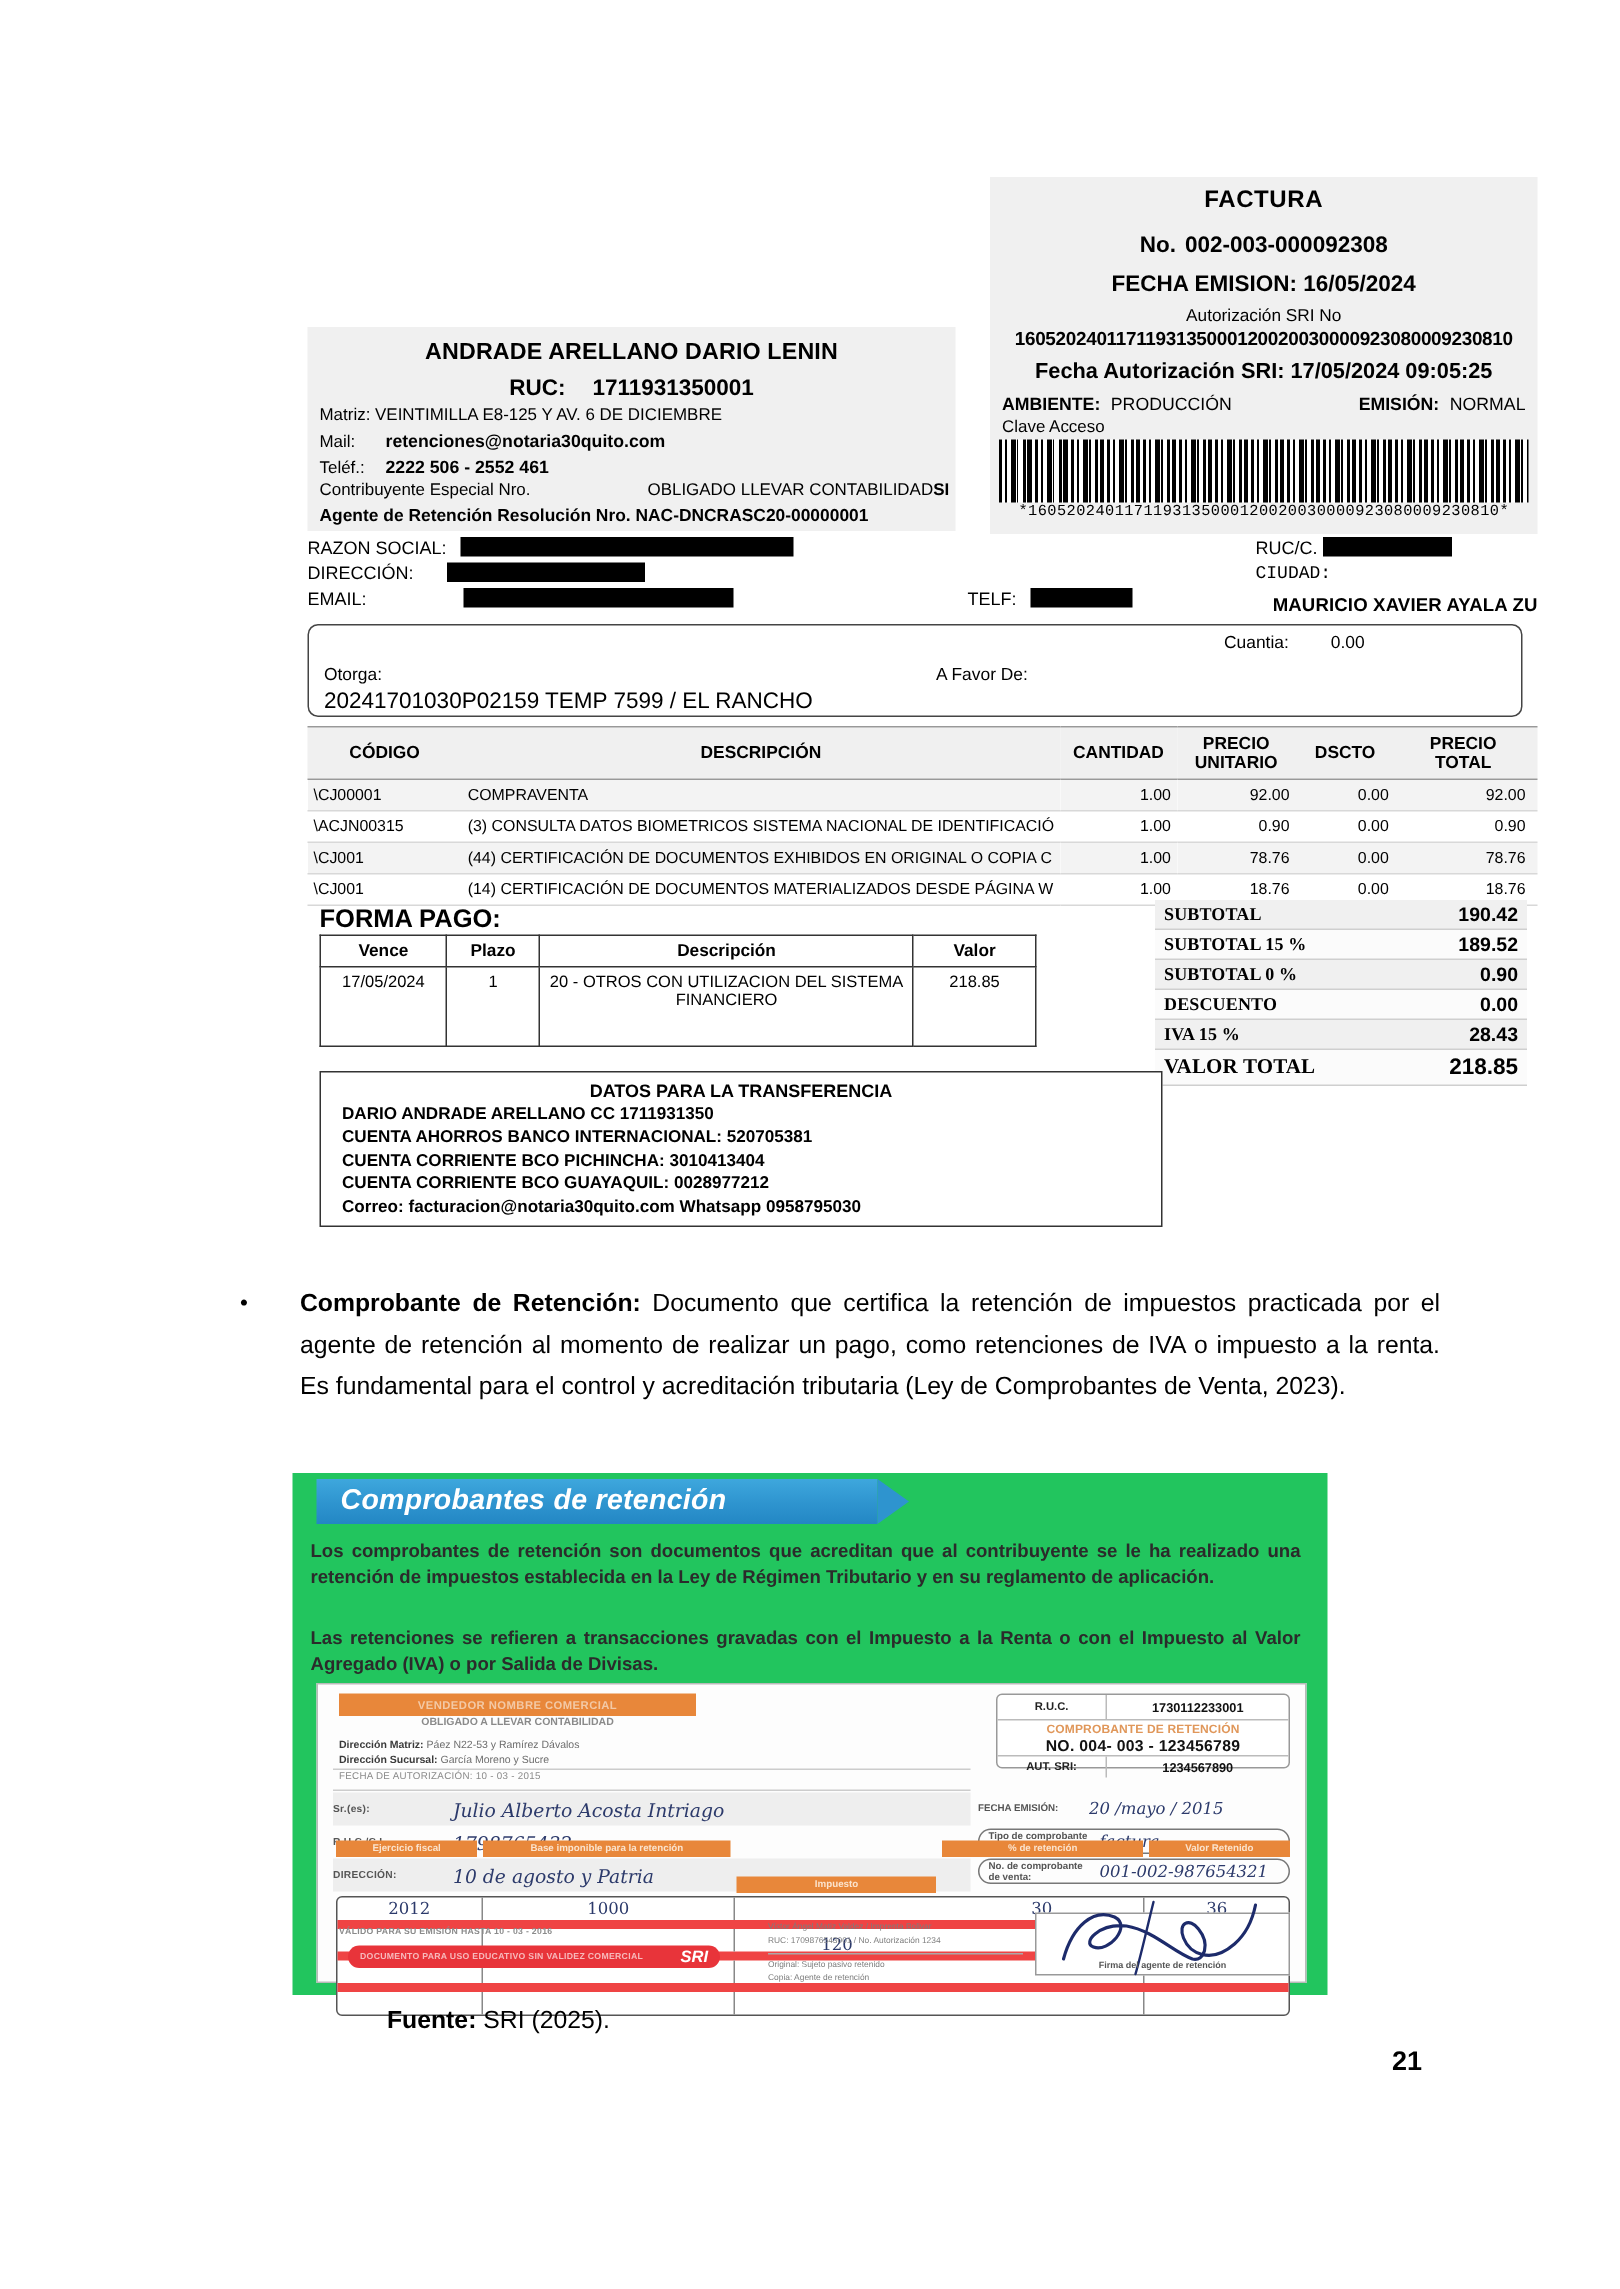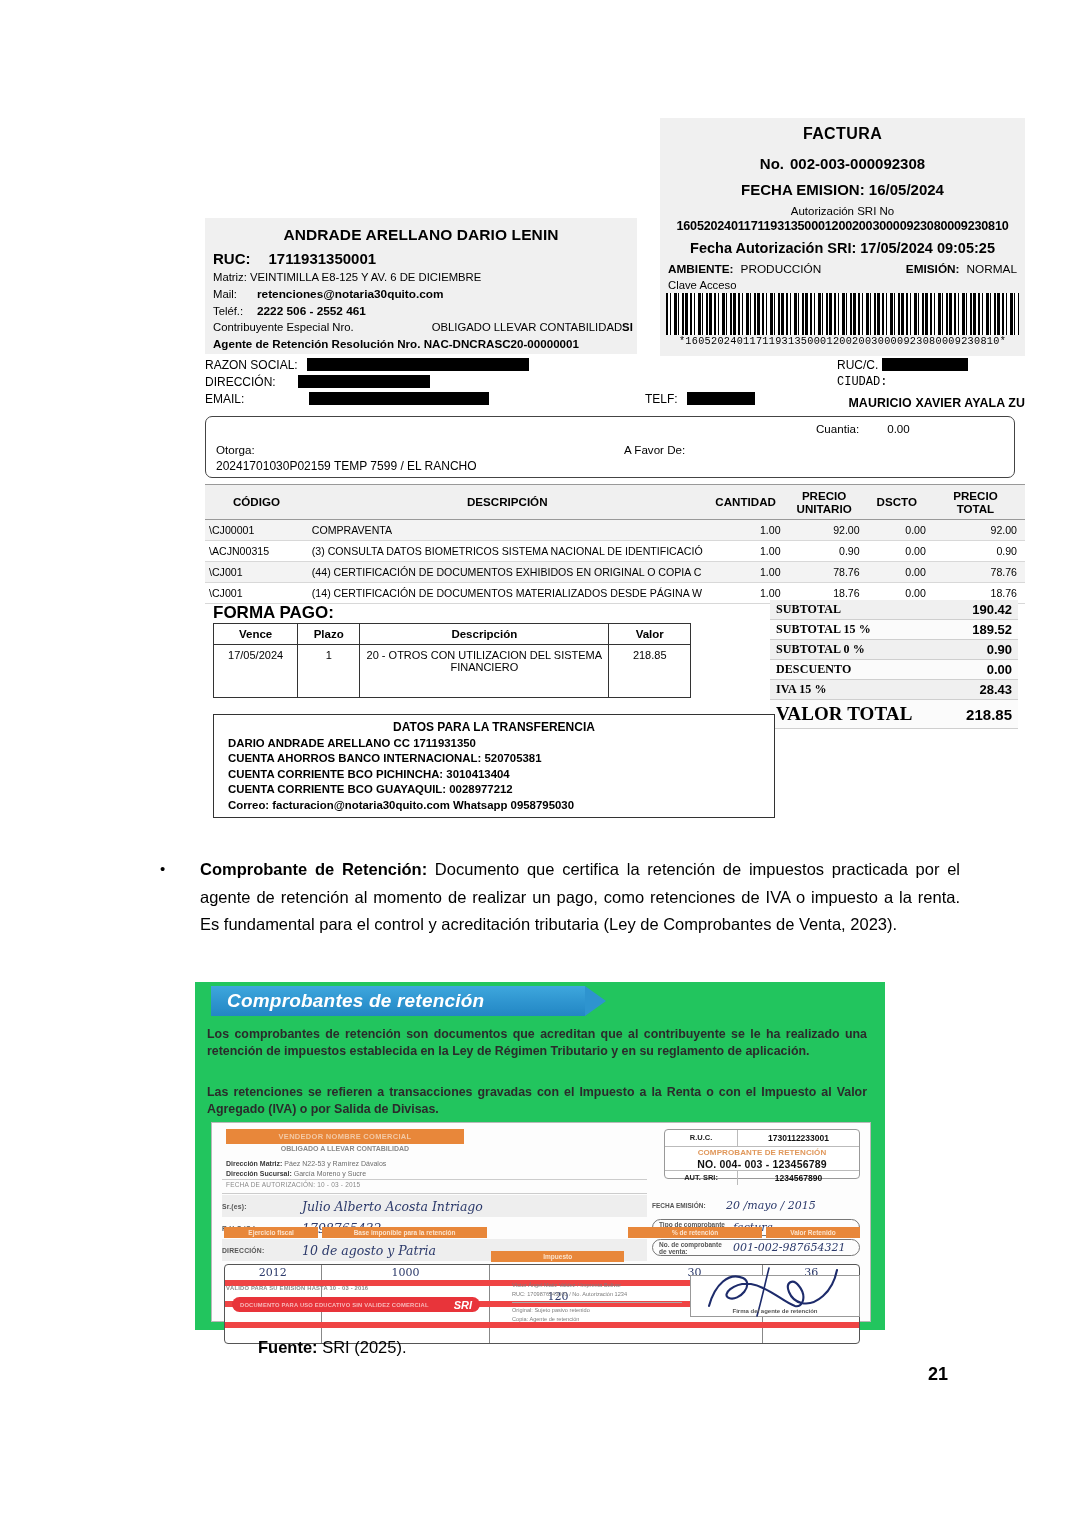--- a/index.html
+++ b/index.html
@@ -37,20 +37,21 @@
     box-sizing: border-box;
   }
   .supplier-name {
     text-align: center;
     font-weight: bold;
     font-size: 15.5px;
     letter-spacing: .1px;
     margin-top: 4px;
   }
   .supplier-ruc {
+    text-align: center;
     font-weight: bold;
     font-size: 15px;
     margin-top: 6px;
   }
   .supplier-ruc .lbl { margin-right: 18px; }
   .sup-line {
     font-size: 11.3px;
     margin-top: 4px;
     white-space: nowrap;
   }
@@ -186,21 +187,21 @@
   }
   .cuantia {
     position: absolute;
     left: 610px;
     top: 5px;
     font-size: 11.6px;
   }
   .cuantia .val { margin-left: 28px; }
   .otorga-lbl { position: absolute; left: 10px; top: 26px; font-size: 11.6px; }
   .afavor-lbl { position: absolute; left: 418px; top: 26px; font-size: 11.6px; }
-  .otorga-val { position: absolute; left: 10px; top: 42px; font-size: 12px; }
+  .otorga-val { position: absolute; left: 10px; top: 42px; font-size: 15px; }
 
   
   .items-table {
     position: absolute;
     left: 0px;
     top: 366px;
     width: 820px;
     border-collapse: collapse;
     font-size: 11px;
   }
@@ -284,21 +285,21 @@
   }
   .totals tr:nth-child(odd) { background: #f0f0f0; }
   .totals tr:nth-child(even) { background: #fbfbfb; }
   .totals .t-lbl { font-weight: bold; letter-spacing: .1px; }
   .totals .t-val {
     text-align: right;
     font-weight: bold;
     font-family: "Liberation Sans", sans-serif;
     font-size: 13px;
   }
-  .totals tr.grand td { font-size: 19px; padding-top: 3px; padding-bottom: 3px; }
+  .totals tr.grand td { font-size: 14px; padding-top: 3px; padding-bottom: 3px; }
   .totals tr.grand .t-val { font-size: 15px; }
 
   
   .transfer-box {
     position: absolute;
     left: 8px;
     top: 596px;
     width: 562px;
     height: 104px;
     border: 1.3px solid #333;

